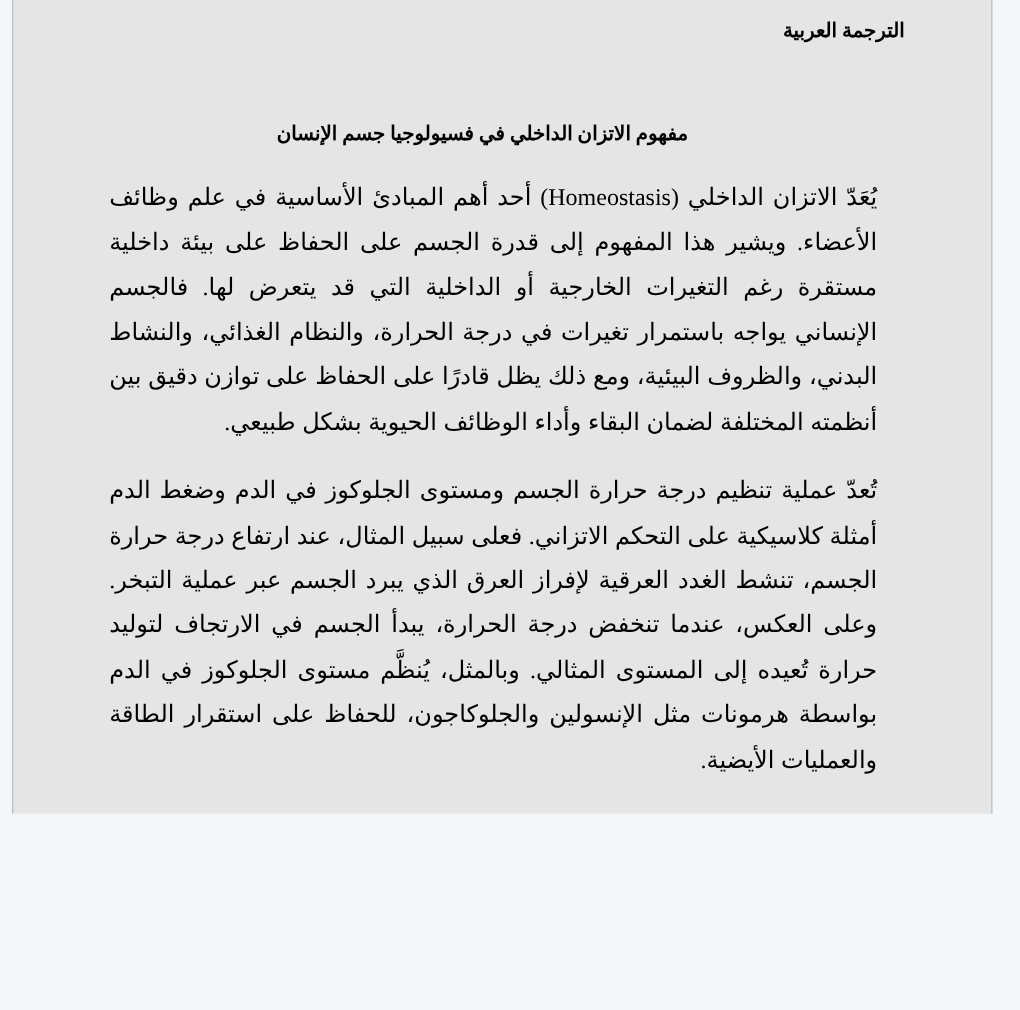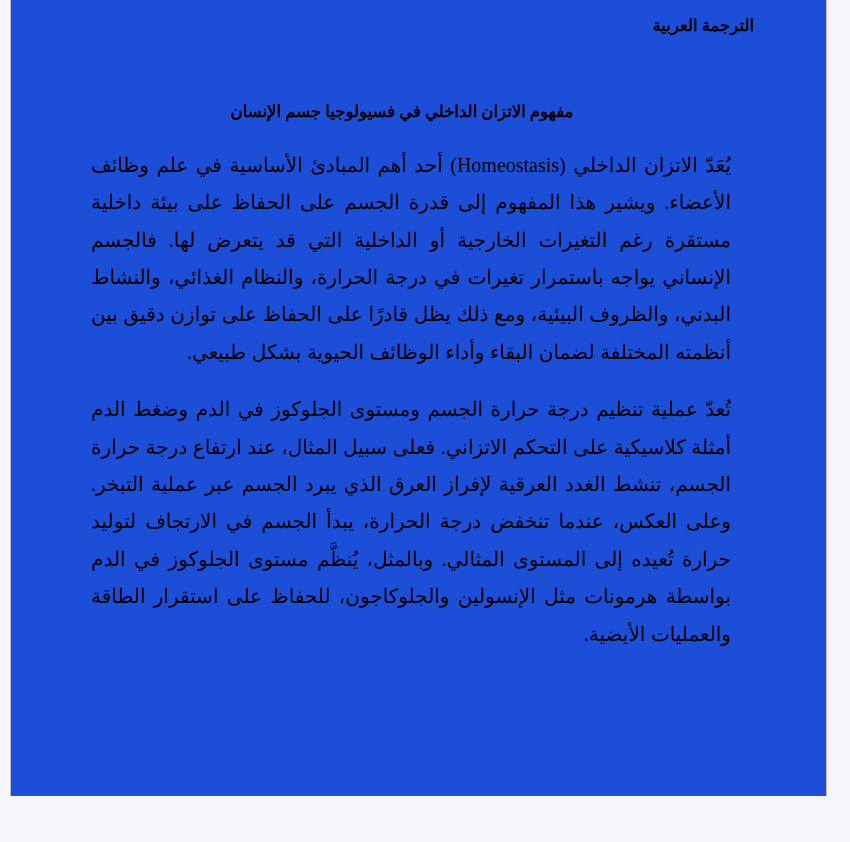--- a/index.html
+++ b/index.html
@@ -12,22 +12,22 @@
     background: #f4f6f9;
     font-family: "Liberation Serif", "DejaVu Serif", serif;
     overflow: hidden;
   }
 
   .page {
     position: absolute;
     top: 0;
     left: 10px;
     width: 817px;
-    height: 796px;
-    background: #1d4ed8;
+    height: 678px;
+    background: #e5e5e5;
     border-left: 1px solid #b9bcc4;
     border-right: 1px solid #b9bcc4;
     box-sizing: border-box;
     overflow: hidden;
   }
 
   .page-inner {
     position: absolute;
     top: 0;
     left: 0;

